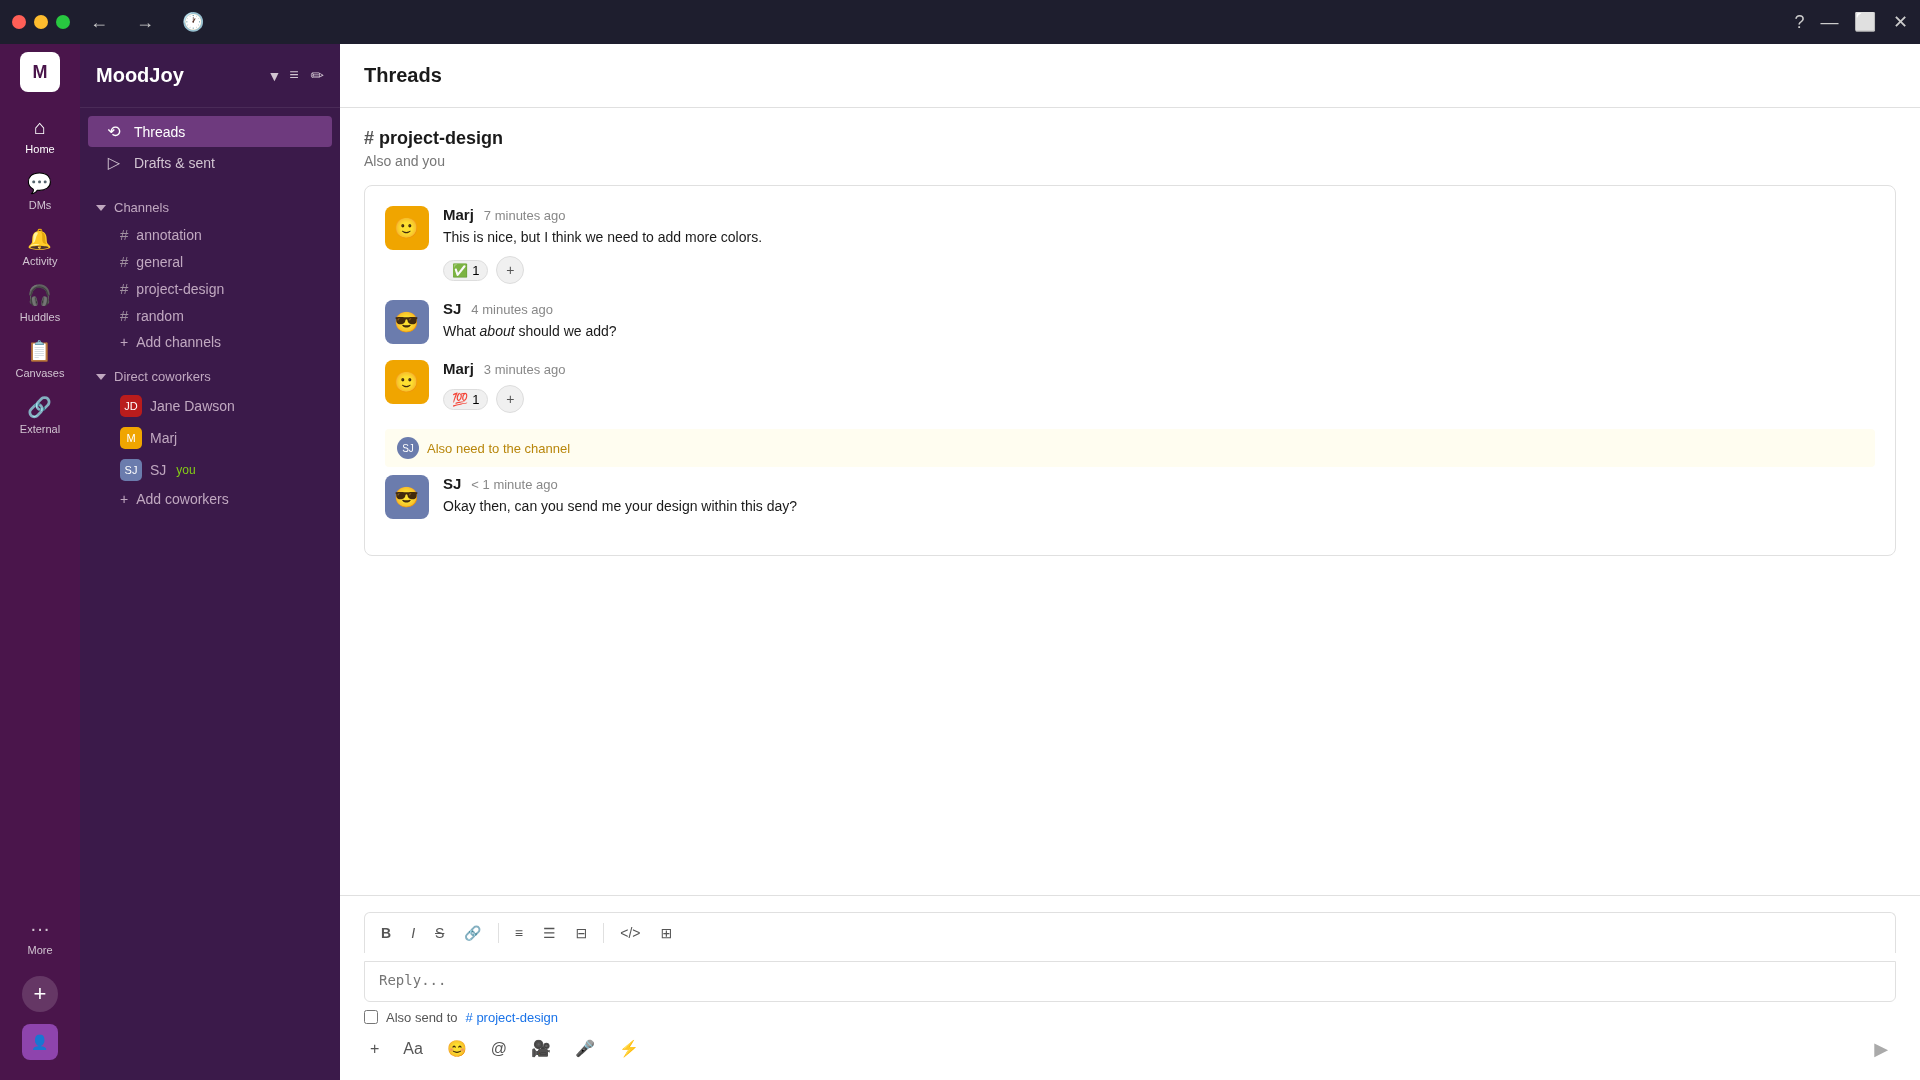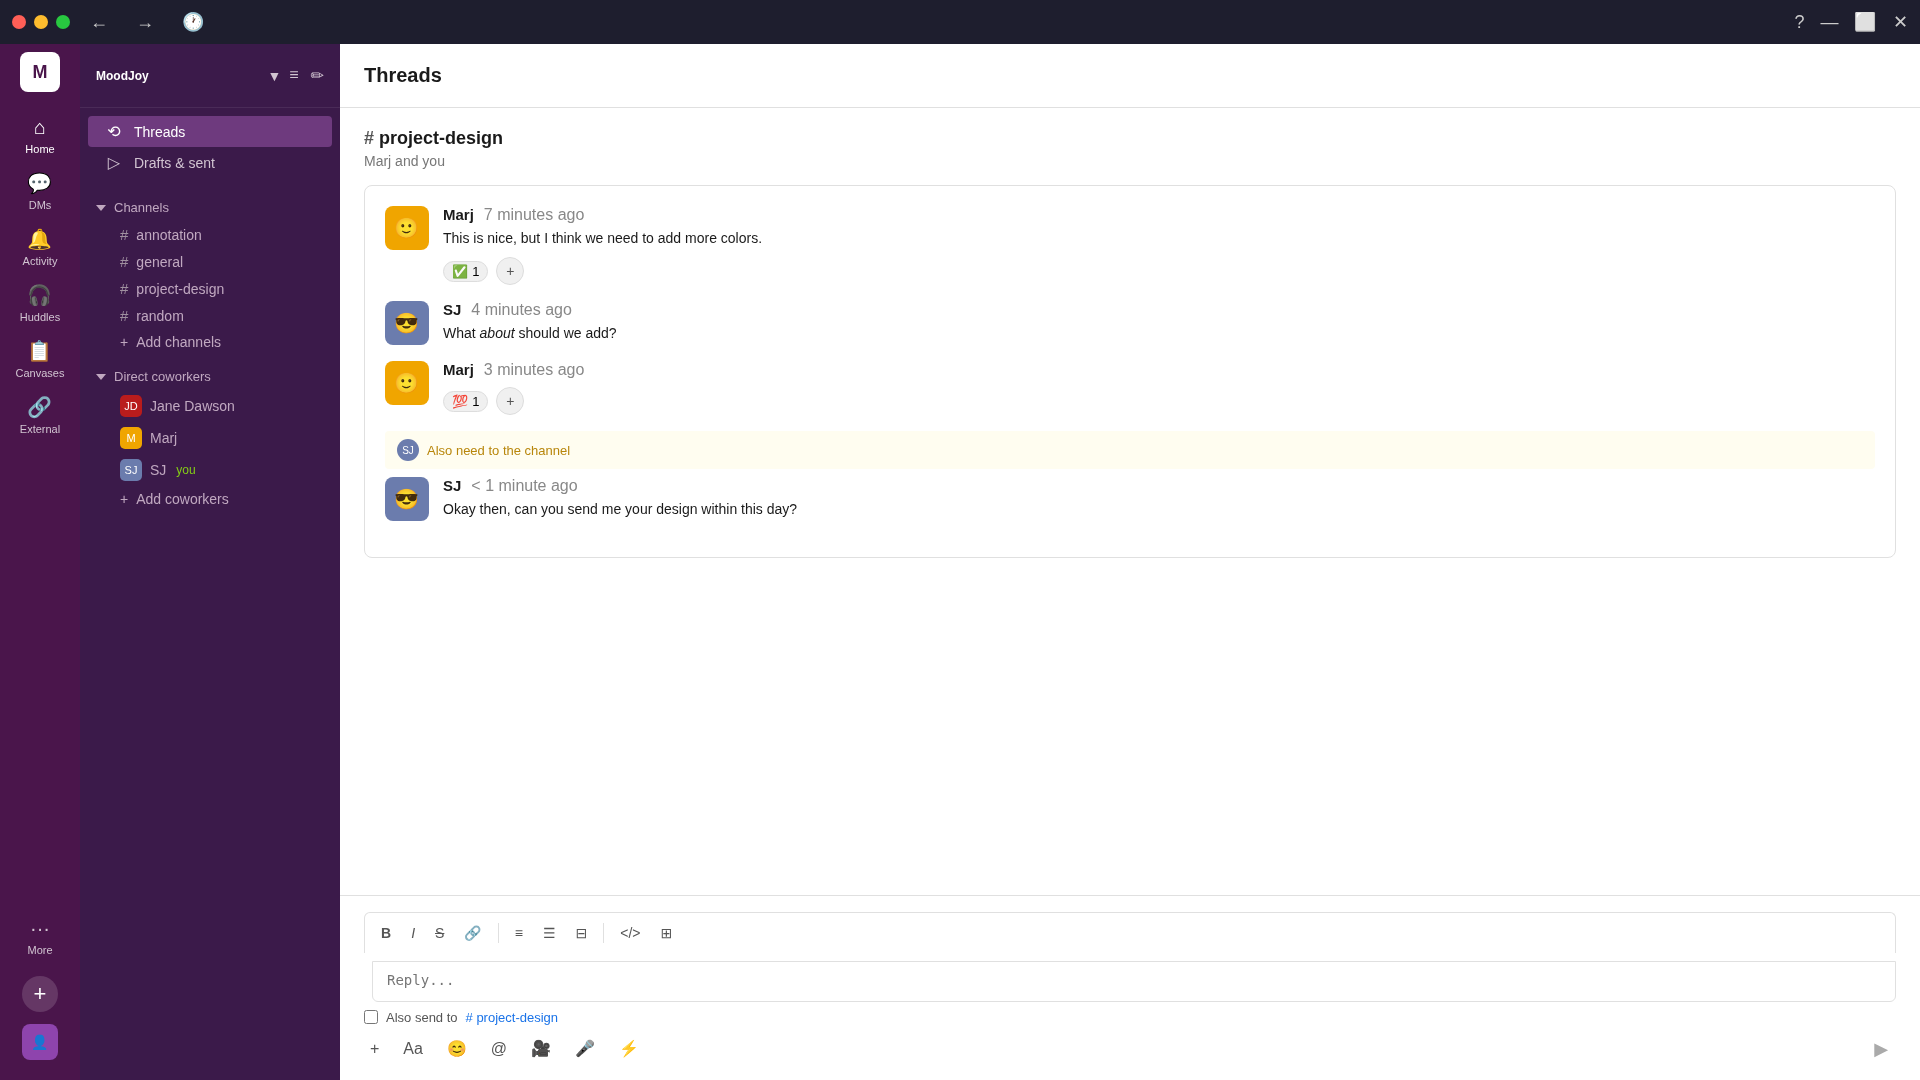--- a/index.html
+++ b/index.html
@@ -67,21 +67,21 @@
     
     .sidebar {
       width: 260px; background: #3b1a4a; display: flex; flex-direction: column;
       flex-shrink: 0; padding-top: 0;
     }
     .sidebar-header {
       height: 64px; display: flex; align-items: center; padding: 0 16px;
       gap: 8px; border-bottom: 1px solid rgba(255,255,255,0.08);
     }
     .workspace-name {
-      color: #fff; font-weight: 700; font-size: 12px; flex: 1; cursor: pointer;
+      color: #fff; font-weight: 700; font-size: 20px; flex: 1; cursor: pointer;
     }
     .sidebar-header-icons { display: flex; gap: 12px; color: #d1c4d1; font-size: 16px; cursor: pointer; }
 
     .sidebar-nav { padding: 8px 0; }
     .sidebar-item {
       display: flex; align-items: center; gap: 10px;
       padding: 6px 16px; cursor: pointer; color: #d1c4d1; font-size: 14px; border-radius: 4px;
       margin: 0 8px;
     }
     .sidebar-item.active { background: #6e3a7e; color: #fff; }
@@ -137,21 +137,21 @@
       width: 44px; height: 44px; border-radius: 8px; flex-shrink: 0;
       display: flex; align-items: center; justify-content: center; font-size: 20px;
       overflow: hidden;
     }
     .avatar-marj { background: #f0a500; }
     .avatar-sj { background: #6b7cad; }
 
     .message-content { flex: 1; }
     .message-header { display: flex; align-items: baseline; gap: 10px; margin-bottom: 4px; }
     .message-author { font-weight: 700; font-size: 15px; color: #1a1a1a; }
-    .message-time { font-size: 16px; color: #888; }
+    .message-time { font-size: 13px; color: #888; }
     .message-text { font-size: 14px; color: #1a1a1a; line-height: 1.5; }
     .message-text em { font-style: italic; }
 
     .reactions { display: flex; gap: 8px; margin-top: 8px; align-items: center; }
     .reaction {
       display: flex; align-items: center; gap: 4px; background: #f0f0f0;
       border: 1px solid #ddd; border-radius: 12px; padding: 2px 8px;
       font-size: 13px; cursor: pointer;
     }
     .reaction-add {
@@ -177,21 +177,21 @@
       display: flex; gap: 4px; margin-bottom: 8px; padding: 8px;
       border: 1px solid #e0e0e0; border-radius: 6px 6px 0 0; border-bottom: none;
     }
     .toolbar-btn {
       background: none; border: none; cursor: pointer; padding: 4px 8px;
       color: #555; font-size: 14px; border-radius: 4px;
     }
     .toolbar-divider { width: 1px; background: #e0e0e0; margin: 2px 4px; }
     .reply-input-area {
       border: 1px solid #e0e0e0; border-radius: 0 0 6px 6px; padding: 10px 14px;
-      min-height: 40px; font-size: 14px; color: #888; cursor: text; margin-left: 8px;
+      min-height: 40px; font-size: 14px; color: #888; cursor: text;
     }
     .reply-input { width: 100%; border: none; outline: none; font-size: 14px; color: #333; background: transparent; resize: none; }
     .also-send-row {
       display: flex; align-items: flex-start; gap: 8px; margin-top: 8px; font-size: 13px; color: #555;
     }
     .also-send-row input[type=checkbox] { width: 14px; height: 14px; }
     .also-send-channel { color: #1a73e8; font-weight: 500; }
     .reply-bottom-bar {
       display: flex; align-items: center; gap: 12px; margin-top: 8px;
     }
@@ -357,21 +357,21 @@
   <div class="main-content">
     <div class="main-header">
       <span class="main-title">Threads</span>
     </div>
 
     <div class="thread-body">
       <div class="thread-channel-header">
         <div class="channel-name-header">
           <span class="hash"># </span><span>project-design</span>
         </div>
-        <div class="channel-participants">Marj and you</div>
+        <div class="channel-participants">Also and you</div>
       </div>
 
       <div class="thread-card">
 
         <div class="message">
           <div class="message-avatar avatar-marj">
             <span>🙂</span>
           </div>
           <div class="message-content">
             <div class="message-header">

